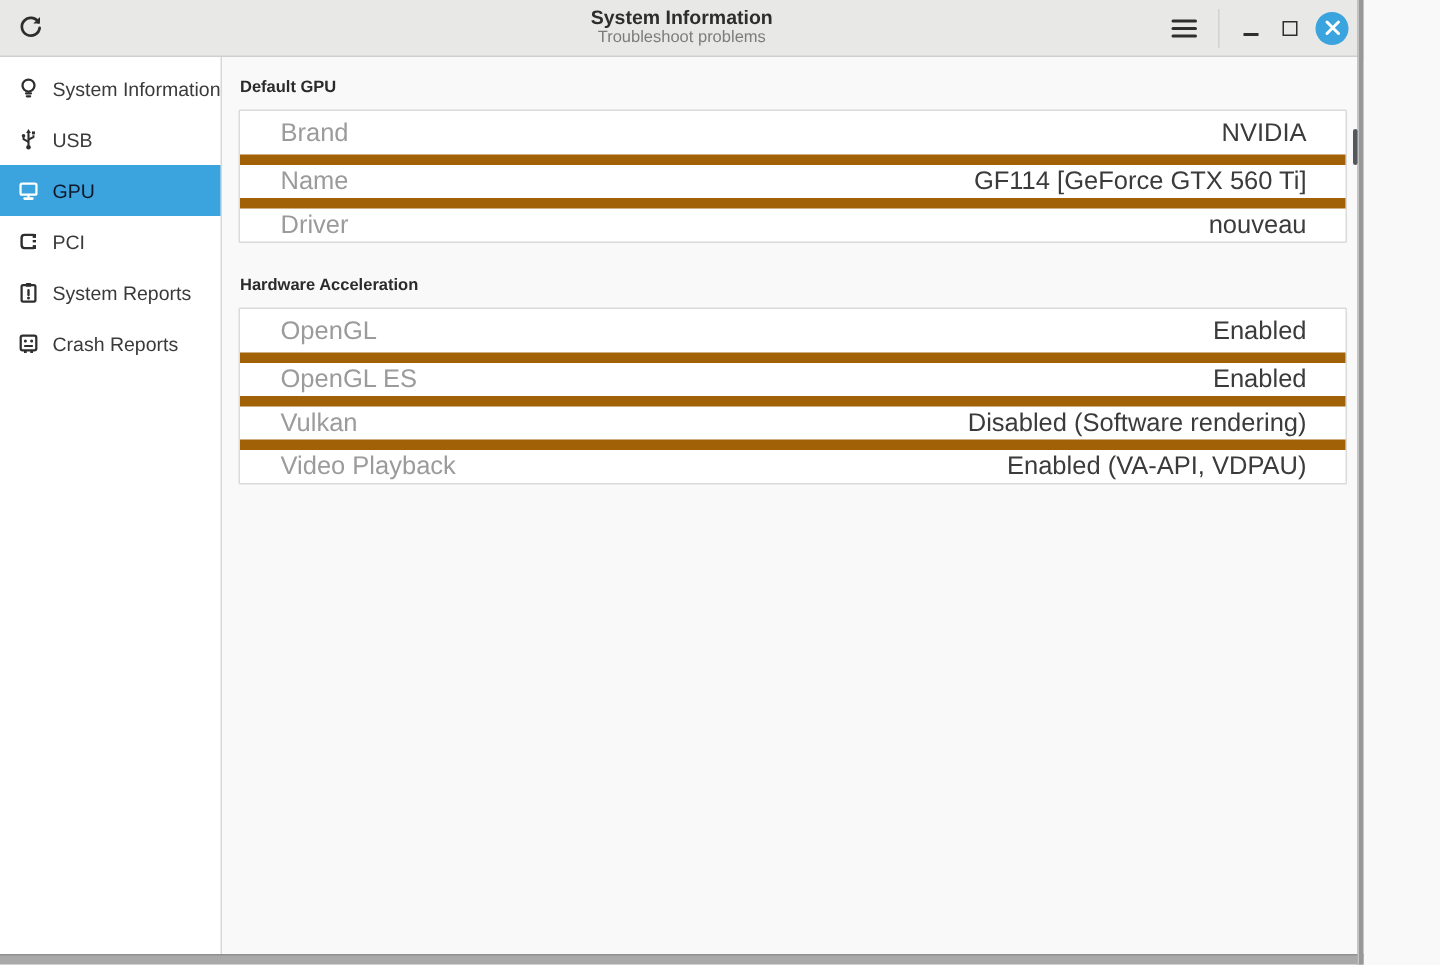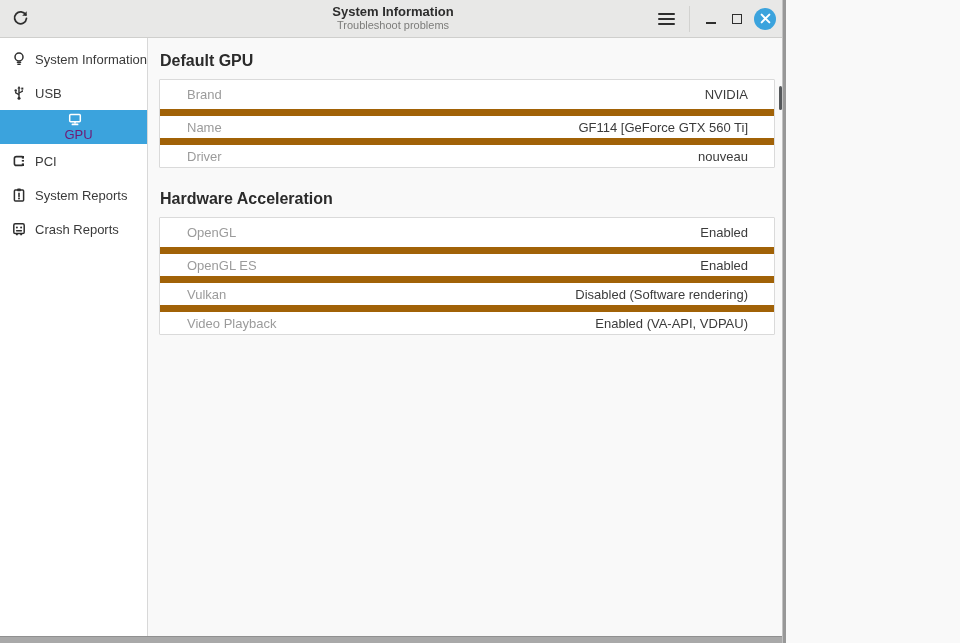--- a/index.html
+++ b/index.html
@@ -4,21 +4,21 @@
 <style>
   * { margin: 0; padding: 0; box-sizing: border-box; }
   html,body { width: 960px; height: 643px; }
   body {
     font-family: "Liberation Sans", "DejaVu Sans", sans-serif;
     background: #f9f9f9;
     overflow: hidden;
   }
   .window {
     position: relative;
-    width: 786px; height: 643px;
+    width: 909px; height: 643px;
     background: #f9f9f9;
   }
 
   
   .titlebar {
     position: relative;
     height: 38px;
     background: #e8e8e7;
     border-bottom: 1px solid #cfcfcd;
     display: flex;
@@ -92,48 +92,47 @@
   }
   .sidebar-item .icon {
     width: 17px; height: 17px;
     margin-right: 8px;
     display: inline-flex; align-items: center; justify-content: center;
     color: #2e2e2e;
     flex-shrink: 0;
   }
   .sidebar-item.selected {
     background: var(--accent, #3ba3dd);
-    color: #701a75;
-    flex-direction: column;
+    color: #0f172a;
   }
   .sidebar-item.selected .icon { color: #ffffff; }
 
   .content {
     flex: 1;
     padding: 0 11px;
     position: relative;
     overflow: hidden;
   }
   .section-title {
-    font-size: 16px;
+    font-size: 11px;
     font-weight: bold;
     color: #2b2b2b;
     margin: 14px 0 9px 1px;
   }
   .section-title.second { margin-top: 22px; }
   .card {
     background: #ffffff;
     border: 1px solid #dadada;
     border-radius: 1px;
   }
   .row {
     height: 29px;
     display: flex; align-items: center; justify-content: space-between;
     padding: 0 26px 0 27px;
-    font-size: 13px;
+    font-size: 17px;
   }
   .row + .row { border-top: 7px solid #a16207; }
   .row .label { color: #9b9b9b; }
   .row .value { color: #3b3b3b; }
 
   
   .edge-right {
     position: absolute;
     top: 0; right: 0; bottom: 0;
     width: 4px;

